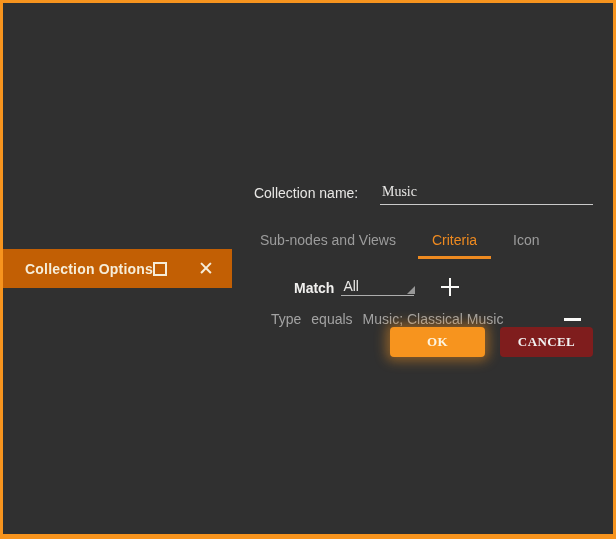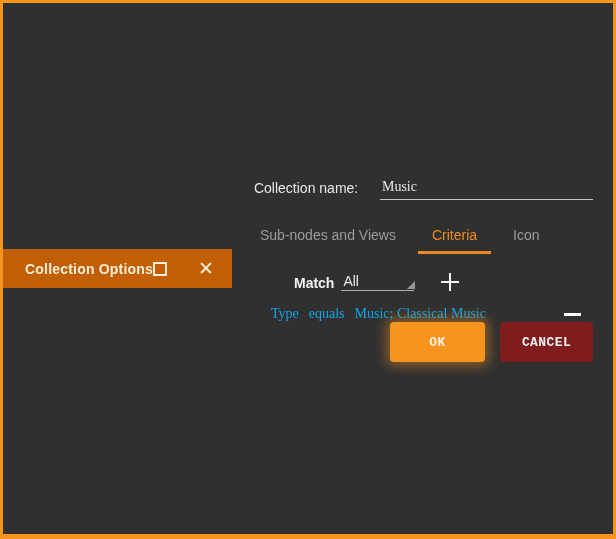--- a/index.html
+++ b/index.html
@@ -93,40 +93,40 @@
     margin-left: 16px; margin-bottom: -2px;
     background: transparent; border: none; cursor: pointer;
     width: 22px; height: 22px; padding: 0;
     display: flex; align-items: center; justify-content: center;
   }
 
   
   .criteria-row {
     display: flex; align-items: center;
     margin-top: 15px; padding-left: 17px;
-    color: #0ea5e9; font-size: 14px; font-family: Liberation Serif, serif;
+    color: #a3a3a3; font-size: 14px;
   }
   .crit-op { margin: 0 10px; }
   .crit-spacer { flex: 1; }
   .minus-btn {
     background: transparent; border: none; cursor: pointer;
     padding: 6px 0; margin-right: 12px;
   }
   .minus-bar { display: block; width: 17px; height: 3px; background: #FAFAF8; }
 
   
   .footer {
     margin-top: auto;
     display: flex; justify-content: flex-end; align-items: center;
     gap: 15px;
   }
   .btn {
-    height: 40px; border: none; border-radius: 4px;
+    height: 30px; border: none; border-radius: 4px;
     font-size: 13px; font-weight: bold;
-    font-family: Liberation Mono, monospace;
+    font-family: Liberation Serif, serif;
     cursor: pointer; letter-spacing: 0.4px;
   }
   .btn-ok {
     width: 95px;
     background: #F7941E; color: #FDF4E0;
     box-shadow: 0 0 12px 4px rgba(247, 148, 30, 0.45);
   }
   .btn-cancel {
     width: 93px;
     background: #7f1d1d; color: #F2F2F2;

